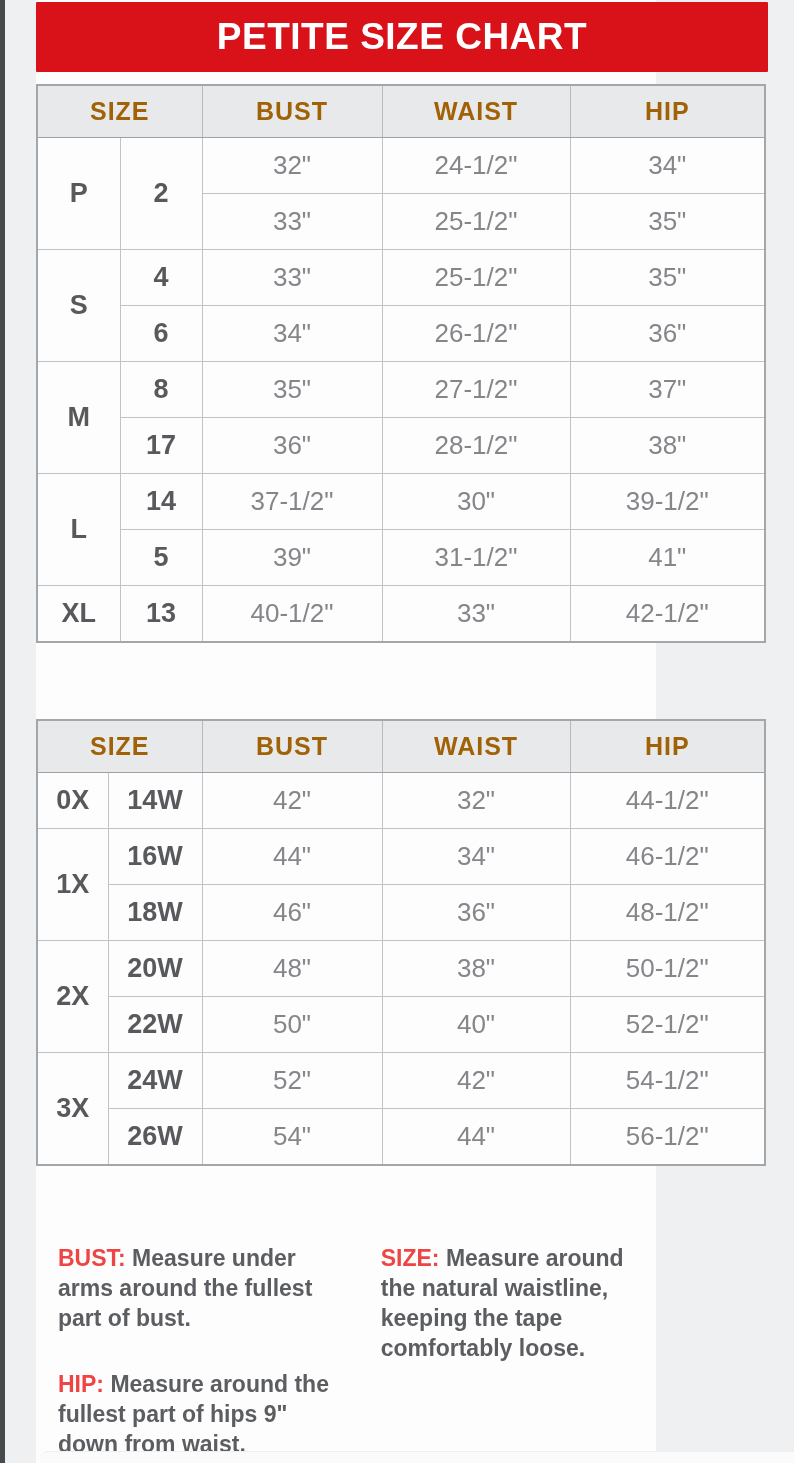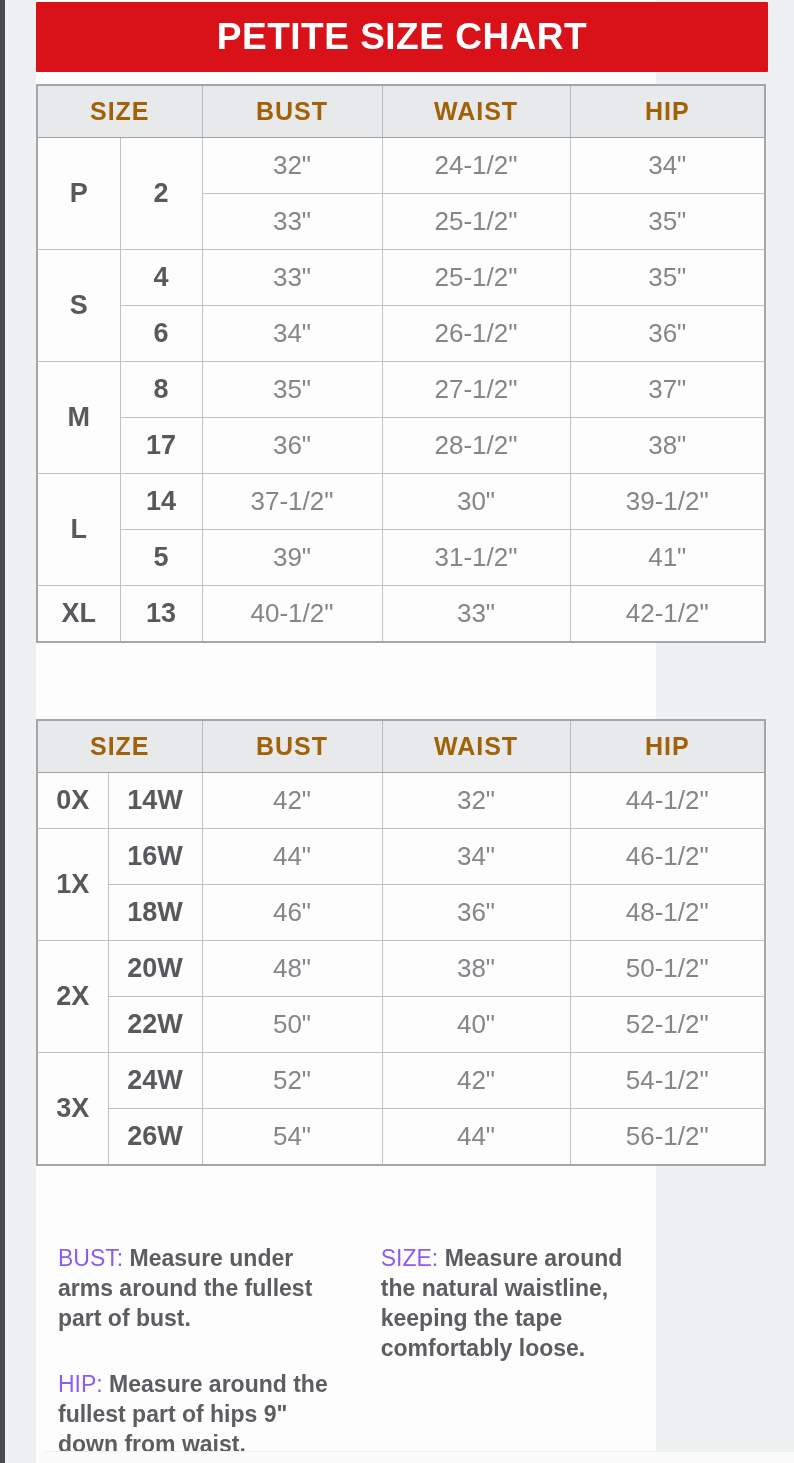--- a/index.html
+++ b/index.html
@@ -58,21 +58,21 @@
   .gap-between { height:64px; }
   .notes {
     display:flex; flex-direction:row;
     margin-top:54px; padding:0 0 0 22px;
   }
   .notes-col-left { width:342px; margin-right:34px; }
   .notes-col-right { width:326px; }
   .note {
     font-size:23px; line-height:30px; font-weight:700; color:#5b5d60;
   }
-  .note .lbl { font-weight:400; color:#8b5cf6; }
+  .note .lbl { font-weight:700; color:#ef4444; }
   .note.hip { margin-top:36px; }
   .bottom-strip {
     position:absolute; left:40px; right:0; bottom:0; height:11px;
     background:#fafbfa; border-top:1px solid #eef0ee;
     border-top-left-radius:8px;
   }
 </style>
 </head>
 <body>
 

